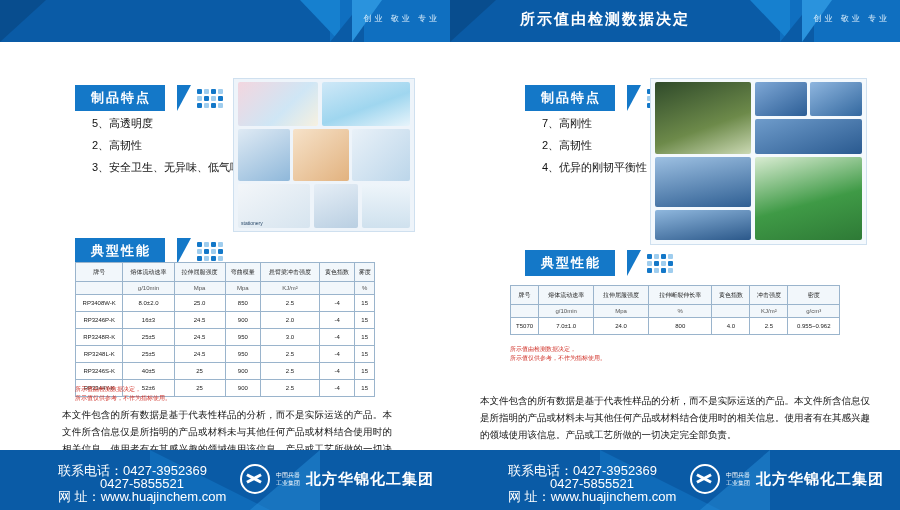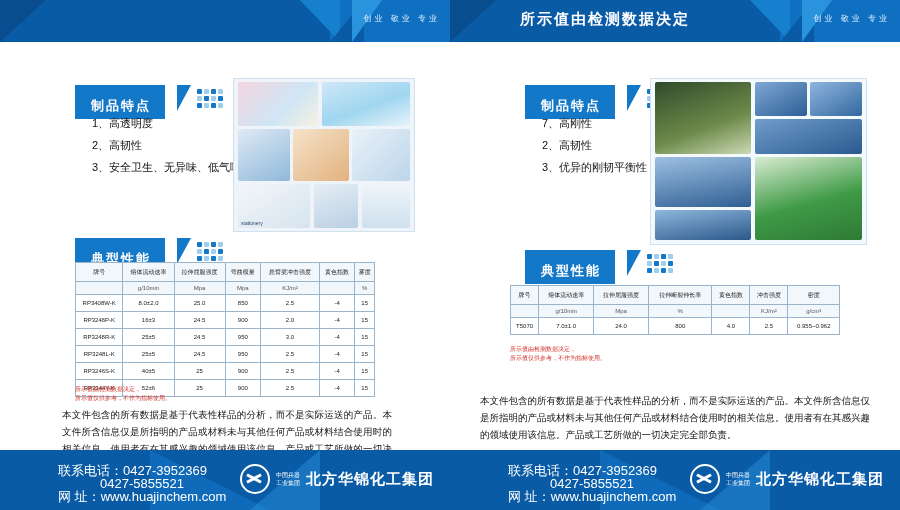--- a/index.html
+++ b/index.html
@@ -17,21 +17,21 @@
   .header .deep{position:absolute;left:0;top:0;width:330px;height:42px;background:#0a5ba6;}
   .header .tri1{position:absolute;left:300px;top:0;width:0;height:0;border-left:40px solid transparent;border-top:42px solid #1680cf;}
   .header .tri2{position:absolute;left:330px;top:0;width:0;height:0;border-left:34px solid transparent;border-bottom:42px solid #0a5ba6;}
   .header .tri3{position:absolute;left:352px;top:0;width:0;height:0;border-right:30px solid transparent;border-top:42px solid #2a93dd;}
   .header .title{position:absolute;left:70px;top:10px;color:#ffffff;font-size:15px;font-weight:bold;letter-spacing:2px;white-space:nowrap;}
   .header .tagline{position:absolute;right:10px;top:13px;color:#dbeefb;font-size:8px;letter-spacing:3px;white-space:nowrap;}
   .header .corner{position:absolute;left:0;top:0;width:0;height:0;border-top:42px solid #084d8e;border-right:46px solid transparent;}
 
   
   .ribbon{position:absolute;height:26px;}
-  .ribbon .body{position:absolute;left:0;top:0;height:26px;background:#1478c8;padding:8px 14px 0 16px;display:flex;align-items:center;}
+  .ribbon .body{position:absolute;left:0;top:0;height:26px;background:#1478c8;padding:0 14px 0 16px;display:flex;align-items:center;}
   .ribbon .body span{color:#fff;font-size:13px;font-weight:bold;letter-spacing:2px;white-space:nowrap;}
   .ribbon .slant{position:absolute;top:0;width:0;height:0;border-top:26px solid #1478c8;border-right:14px solid transparent;}
   .ribbon .dots{position:absolute;top:4px;display:grid;grid-template-columns:repeat(4,5px);grid-auto-rows:5px;gap:2px;}
   .ribbon .dots i{display:block;width:5px;height:5px;background:#1478c8;border-radius:1px;}
   .ribbon .dots i.dim{background:#9fcdee;}
 
   
   .features{position:absolute;font-size:11px;color:#111;line-height:22px;}
   .features div{white-space:nowrap;}
 
@@ -91,21 +91,21 @@
         <i class="dim"></i>
         <i></i>
       <i></i>
         <i class="dim"></i>
         <i></i>
         <i class="dim"></i>
     </div>
   </div>
 
   <div class="features" style="left:92px;top:112px;">
-    <div>1、高透明度</div>
+    <div>5、高透明度</div>
     <div>2、高韧性</div>
     <div>3、安全卫生、无异味、低气味</div>
   </div>
 
   <div class="collage" style="left:233px;top:78px;width:180px;height:152px;">
     <div class="cell" style="left:4px;top:3px;width:80px;height:44px;background:linear-gradient(135deg,#f3d6df,#cfe6f5 60%,#f7f1e0);"></div>
     <div class="cell" style="left:88px;top:3px;width:88px;height:44px;background:linear-gradient(160deg,#cfe8f7,#9fd6ef 55%,#e7f4fb);"></div>
     <div class="cell" style="left:4px;top:50px;width:52px;height:52px;background:linear-gradient(150deg,#dfeaf4,#8fb8da);"></div>
     <div class="cell" style="left:59px;top:50px;width:56px;height:52px;background:linear-gradient(140deg,#f6e2c9,#e2b27f);"></div>
     <div class="cell" style="left:118px;top:50px;width:58px;height:52px;background:linear-gradient(135deg,#e9f1f8,#bcd6ea);"></div>
@@ -274,21 +274,21 @@
       <i></i>
         <i class="dim"></i>
         <i></i>
         <i class="dim"></i>
     </div>
   </div>
 
   <div class="features" style="left:92px;top:112px;">
     <div>7、高刚性</div>
     <div>2、高韧性</div>
-    <div>3、优异的刚韧平衡性</div>
+    <div>4、优异的刚韧平衡性</div>
   </div>
 
   <div class="collage" style="left:200px;top:78px;width:215px;height:165px;background:#f4f9fd;">
     <div class="cell" style="left:4px;top:3px;width:96px;height:72px;background:linear-gradient(160deg,#2f4a2a,#6d8a4a 60%,#cbd9b4);"></div>
     <div class="cell" style="left:104px;top:3px;width:52px;height:34px;background:linear-gradient(150deg,#7fa8d6,#2c5e96);"></div>
     <div class="cell" style="left:159px;top:3px;width:52px;height:34px;background:linear-gradient(150deg,#8fb6df,#33689f);"></div>
     <div class="cell" style="left:104px;top:40px;width:107px;height:35px;background:linear-gradient(160deg,#6f9ccb,#2a5a90);"></div>
     <div class="cell" style="left:4px;top:78px;width:96px;height:50px;background:linear-gradient(170deg,#9dc0e2,#2f5f93);"></div>
     <div class="cell" style="left:4px;top:131px;width:96px;height:30px;background:linear-gradient(170deg,#8fb7dd,#2b588a);"></div>
     <div class="cell" style="left:104px;top:78px;width:107px;height:83px;background:linear-gradient(165deg,#d9ecd2,#3f9a46 55%,#2e7a36);"></div>

